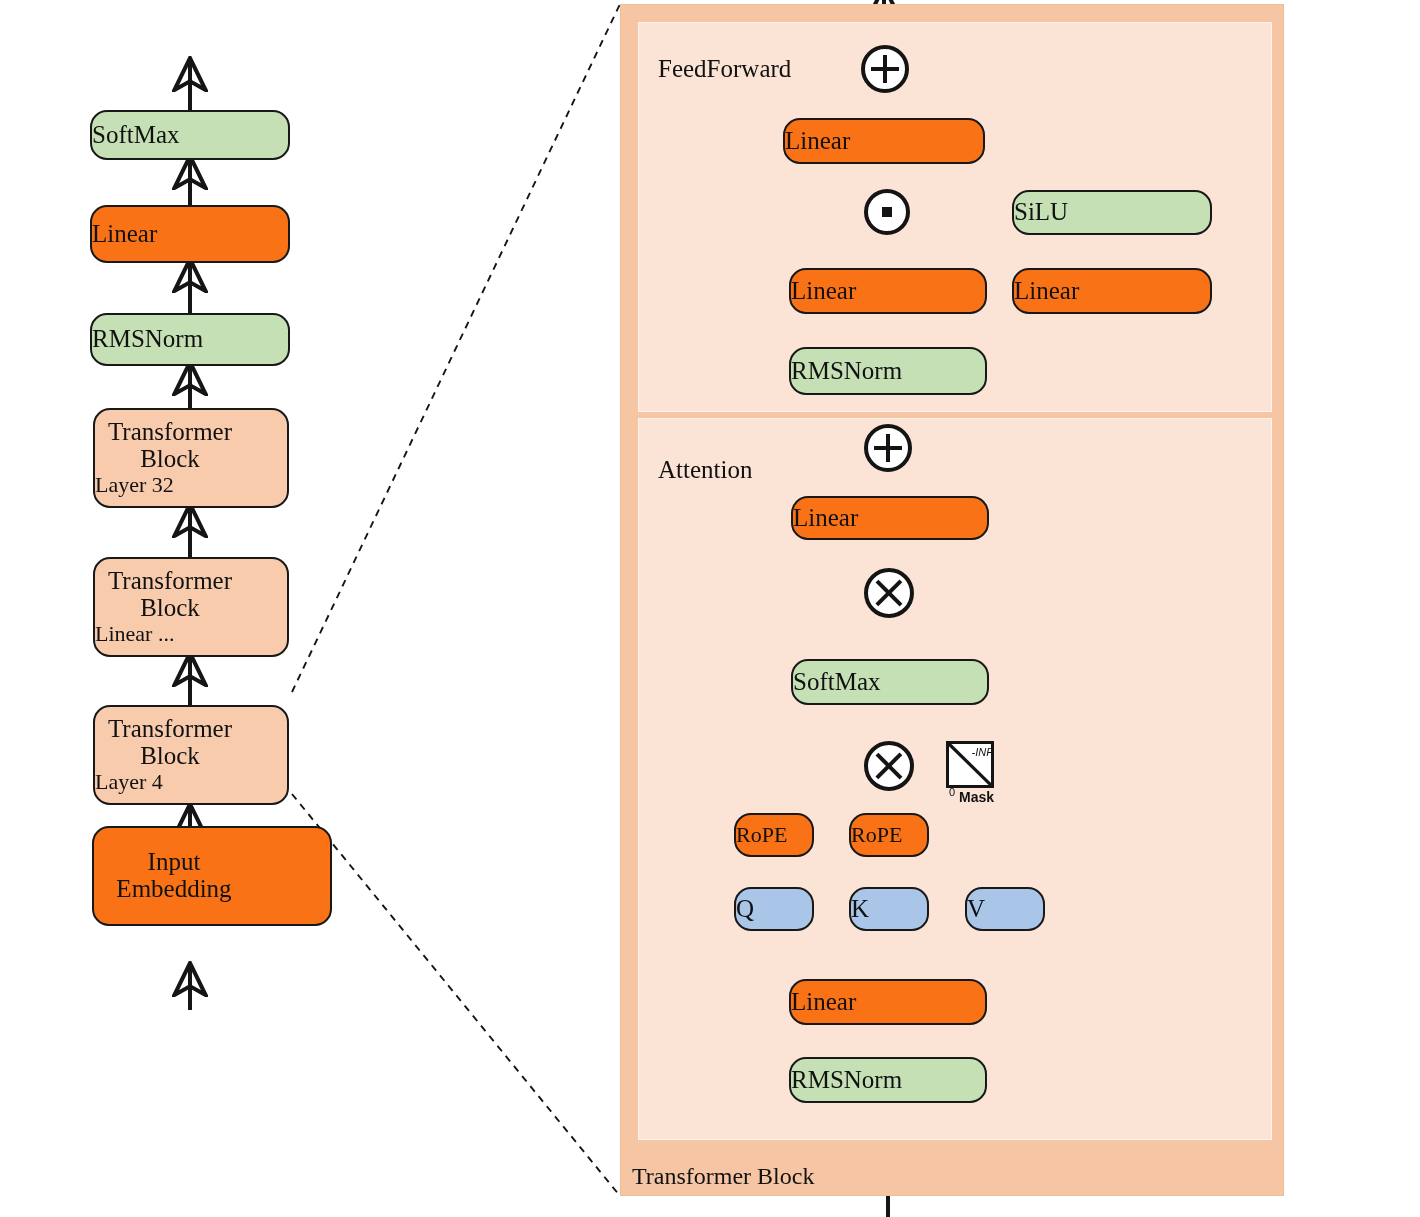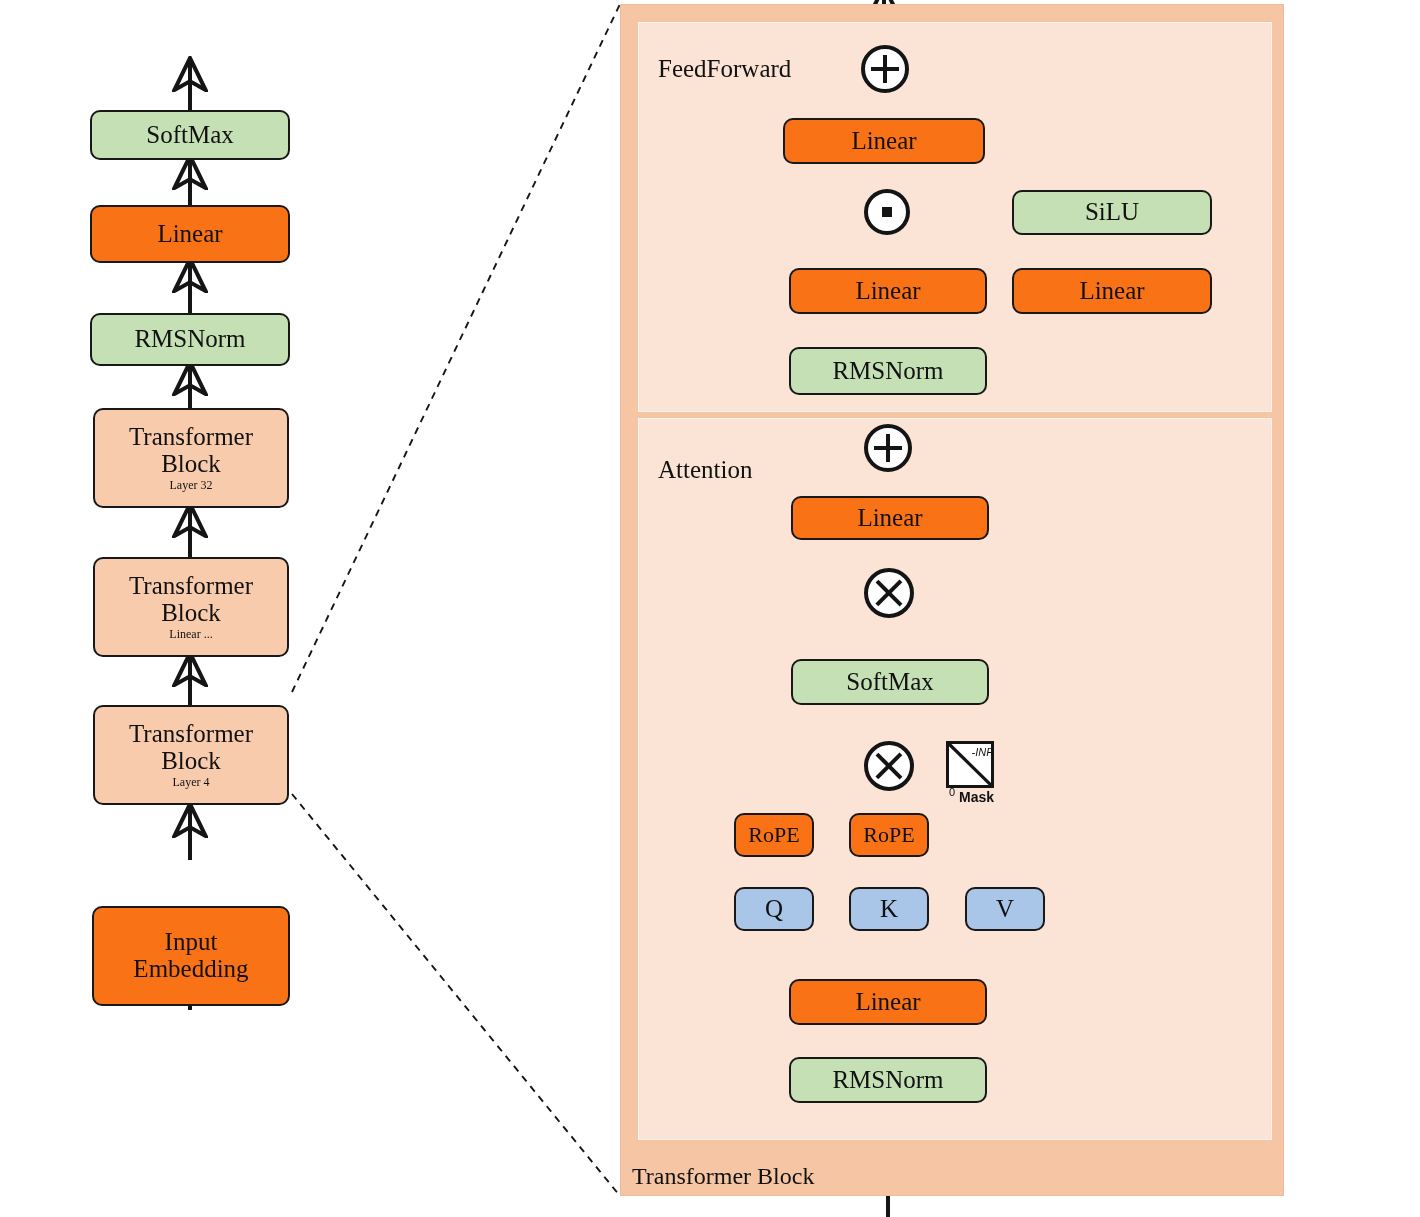--- a/index.html
+++ b/index.html
@@ -3,30 +3,30 @@
 <meta charset="utf-8">
 <style>
   html,body{margin:0;padding:0;background:#ffffff;}
   body{width:1420px;height:1217px;position:relative;overflow:hidden;
        font-family:"Liberation Serif","DejaVu Serif",serif;}
 
   #root{position:absolute;inset:0;}
 
   
   .node{position:absolute;box-sizing:border-box;border:2.5px solid #181818;
-        border-radius:10px;display:flex;flex-direction:column;
-        align-items:center;justify-content:center;line-height:1.07;
+        border-radius:17px;display:flex;flex-direction:column;
+        align-items:flex-start;justify-content:center;line-height:1.07;
         color:#111;text-align:center;}
   .blue{background:#f97316;}
   .blue2{background:#a9c6e8;}
   .green{background:#c5e0b4;}
   .orange{background:#f8cbad;}
 
   .n-title{font-size:25px;}
-  .n-sub{font-size:12px;margin-top:1px;}
+  .n-sub{font-size:22px;margin-top:1px;}
   .n-sm{font-size:22px;}
 
   
   .outerpanel{position:absolute;box-sizing:border-box;background:#f6c6a4;
               border:1px solid #f0bc97;}
   .innerpanel{position:absolute;box-sizing:border-box;background:#fbe3d5;
               border:1px solid #fdf3ec;}
   .panel-label{position:absolute;font-size:25px;color:#111;white-space:nowrap;}
   .panel-label.small{font-size:24px;}
 
@@ -170,21 +170,21 @@
   <div class="node orange" style="left:93px;top:557px;width:196px;height:100px;">
     <div class="n-title" style="max-width:150px;">Transformer Block</div>
     <div class="n-sub">Linear ...</div>
   </div>
 
   <div class="node orange" style="left:93px;top:705px;width:196px;height:100px;">
     <div class="n-title" style="max-width:150px;">Transformer Block</div>
     <div class="n-sub">Layer 4</div>
   </div>
 
-  <div class="node blue" style="left:92px;top:906px;width:198px;height:100px;">
+  <div class="node blue" style="left:92px;top:826px;width:240px;height:100px;">
     <div class="n-title" style="max-width:160px;">Input Embedding</div>
   </div>
 
   <div class="outerpanel" style="left:620px;top:4px;width:664px;height:1192px;"></div>
 
   <div class="innerpanel" style="left:638px;top:22px;width:634px;height:390px;"></div>
 
   <div class="innerpanel" style="left:638px;top:418px;width:634px;height:722px;"></div>
 
   <div class="panel-label" style="left:658px;top:55px;">FeedForward</div>

